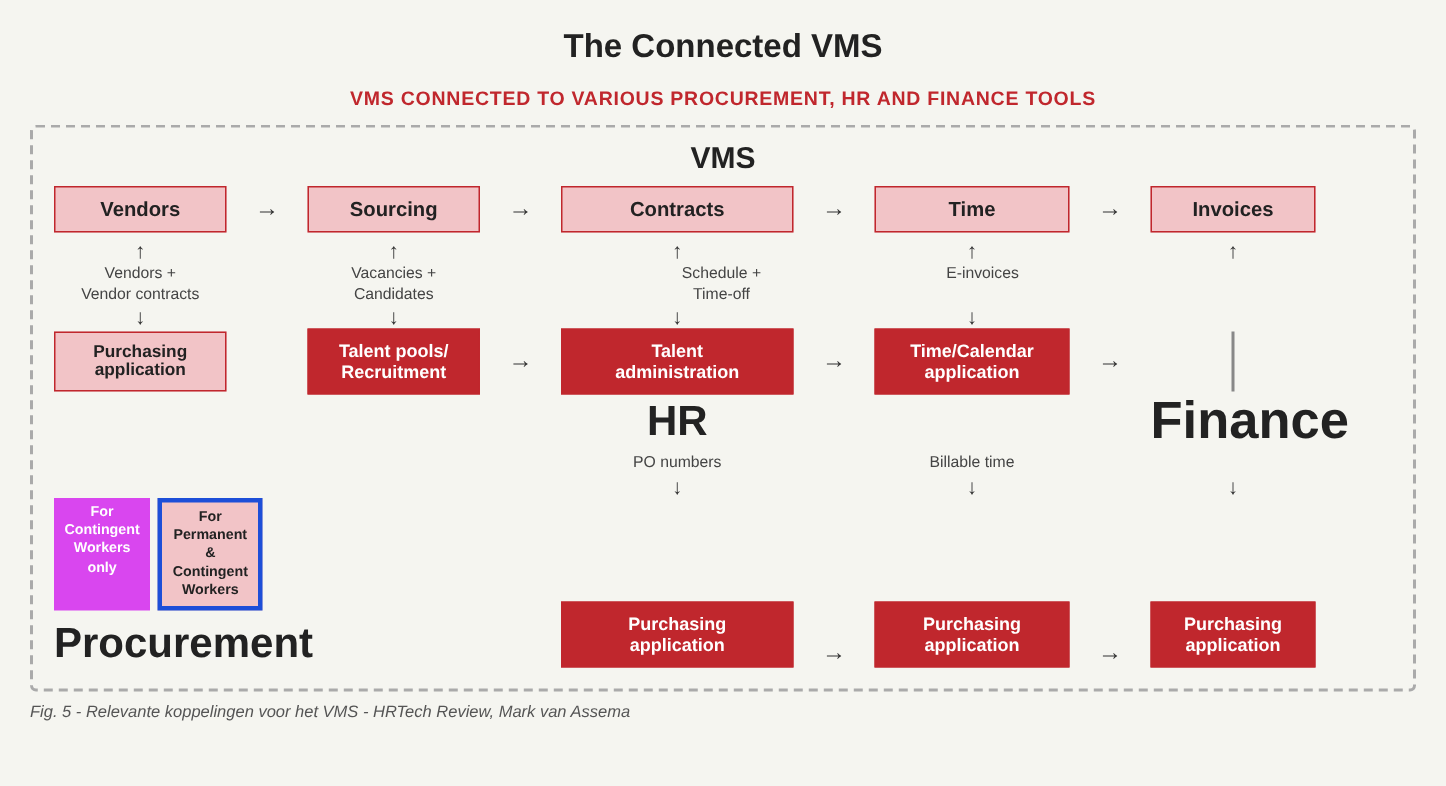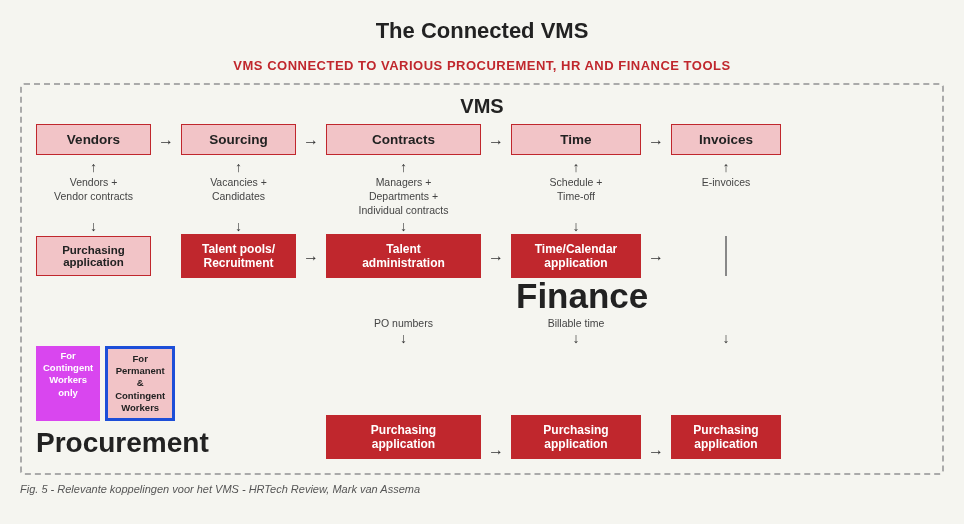--- a/index.html
+++ b/index.html
@@ -68,20 +68,21 @@
       padding: 4px 8px;
       text-align: center;
       line-height: 1.3;
     }
 
     
     .row {
       display: flex;
       align-items: center;
       width: 100%;
+      gap: 12px;
     }
 
     
     .c1 { width: 115px; flex-shrink: 0; }
     .c2 { width: 30px; flex-shrink: 0; text-align: center; }
     .c3 { width: 115px; flex-shrink: 0; border-radius: 12px; }
     .c4 { width: 30px; flex-shrink: 0; text-align: center; }
     .c5 { width: 155px; flex-shrink: 0; }
     .c6 { width: 30px; flex-shrink: 0; text-align: center; }
     .c7 { width: 130px; flex-shrink: 0; }
@@ -184,21 +185,20 @@
     <div class="c7 txt-arrow" style="font-size:14px;">↑</div>
     <div class="c8"></div>
     <div class="c9 txt-arrow" style="font-size:14px;">↑</div>
   </div>
 
   <div class="row" style="align-items:flex-start;">
     <div class="c1 txt-center">Vendors +<br>Vendor contracts</div>
     <div class="c2"></div>
     <div class="c3 txt-center">Vacancies +<br>Candidates</div>
     <div class="c4"></div>
-    <div class="c5 txt-center">Managers +<br>Departments +<br>Individual contracts</div>
     <div class="c6"></div>
     <div class="c7 txt-center">Schedule +<br>Time-off</div>
     <div class="c8"></div>
     <div class="c9 txt-center">E-invoices</div>
   </div>
 
   <div class="row">
     <div class="c1 txt-arrow" style="font-size:14px;">↓</div>
     <div class="c2"></div>
     <div class="c3 txt-arrow" style="font-size:14px;">↓</div>
@@ -231,20 +231,23 @@
 
       <div style="width:2px; height:40px; background:#888; margin:0 auto;"></div>
     </div>
   </div>
 
   <div class="row" style="position:relative; height:32px; margin-bottom:4px;">
     <div class="c1"></div>
     <div class="c2"></div>
     <div class="c3"></div>
     <div class="c4"></div>
+    <div class="c5" style="text-align:center;">
+      <span class="lbl-hr">HR</span>
+    </div>
     <div class="c6"></div>
     <div class="c7"></div>
     <div class="c8"></div>
     <div class="c9" style="text-align:right;">
       <span class="lbl-finance">Finance</span>
     </div>
   </div>
 
   <div class="row">
     <div class="c1"></div>

